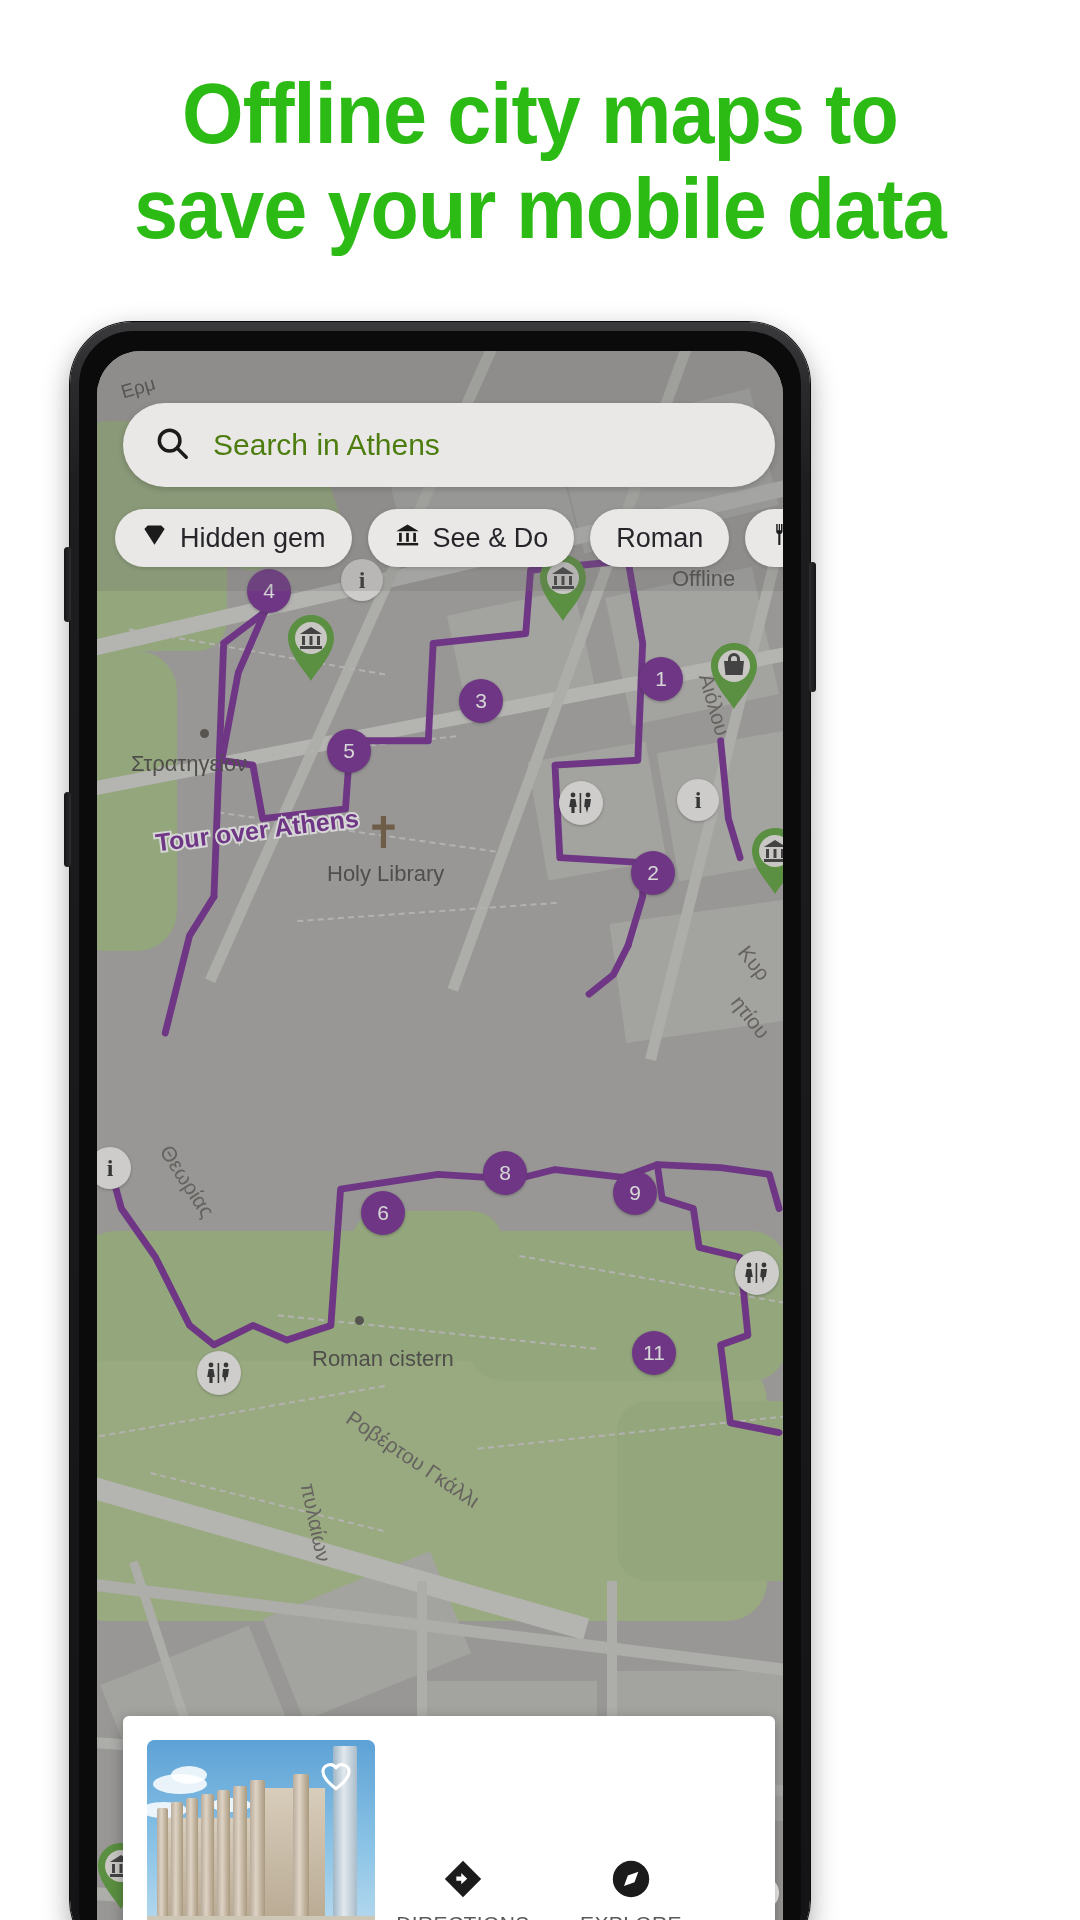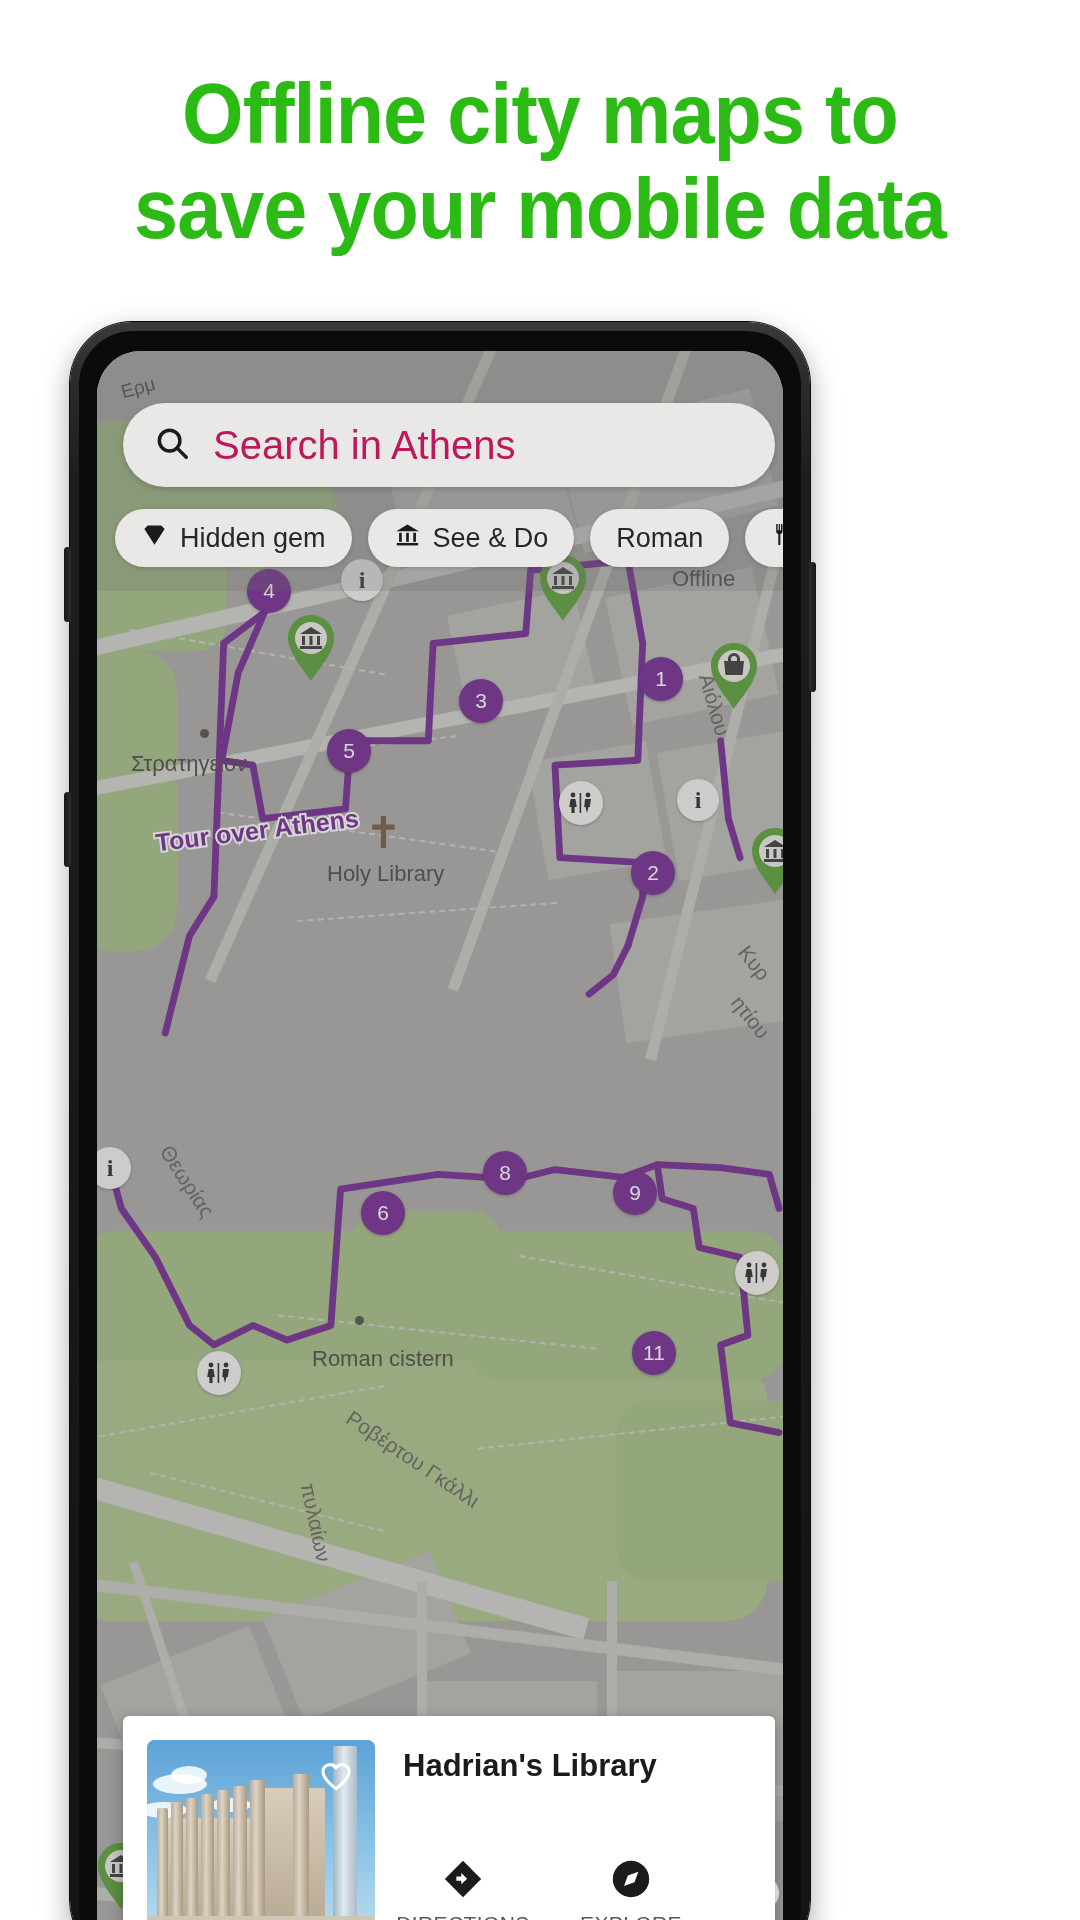--- a/index.html
+++ b/index.html
@@ -113,21 +113,21 @@
     white-space: nowrap;
   }
 
   
   .searchbar {
     position: absolute; left: 26px; top: 52px; width: 652px; height: 84px;
     background: #e9e8e6; border-radius: 42px; z-index: 60;
     display: flex; align-items: center; padding: 0 30px;
     box-shadow: 0 2px 6px rgba(0,0,0,0.18);
   }
-  .search-ph { color: #be185d; font-size: 40px; margin-left: 22px; }
+  .search-ph { color: #4d7c0f; font-size: 30px; margin-left: 22px; }
 
   
   .chips {
     position: absolute; left: 18px; top: 158px; z-index: 60;
     display: flex; gap: 16px; align-items: center;
   }
   .chip {
     height: 58px; border-radius: 29px; background: #e9e8e6;
     display: flex; align-items: center; gap: 12px;
     padding: 0 26px; color: #26252a; font-size: 27px;
@@ -502,21 +502,20 @@
             <div class="ph-col" style="left:146px;width:16px;height:146px;"></div>
             <div class="ph-col" style="left:186px;bottom:0;width:24px;height:192px;background:linear-gradient(90deg,#9fb6c6,#e2e9ee 45%,#a9bcc9);"></div>
             <div class="ph-ground"></div>
             <span class="heart">
               <svg width="34" height="32" viewBox="0 0 24 22" fill="none" stroke="#ffffff" stroke-width="2.2">
                 <path d="M12 20S2.8 13.6 2.8 7.9A5 5 0 0112 5.3 5 5 0 0121.2 7.9C21.2 13.6 12 20 12 20z" stroke-linejoin="round"></path>
               </svg>
             </span>
           </div>
           <div class="card-right">
-            <div class="card-title">Hadrian's Library</div>
             <div class="card-actions">
               <div class="action">
                 <span>
                   <svg width="42" height="42" viewBox="0 0 24 24" fill="#1b1b1b">
                     <path d="M12 1.6L22.4 12 12 22.4 1.6 12z"></path>
                     <path d="M11 8.6l3.4 3.2-3.4 3.2v-2H8.2v-2.4H11z" fill="#fff"></path>
                   </svg>
                 </span>
                 <span class="action-label">DIRECTIONS</span>
               </div>

